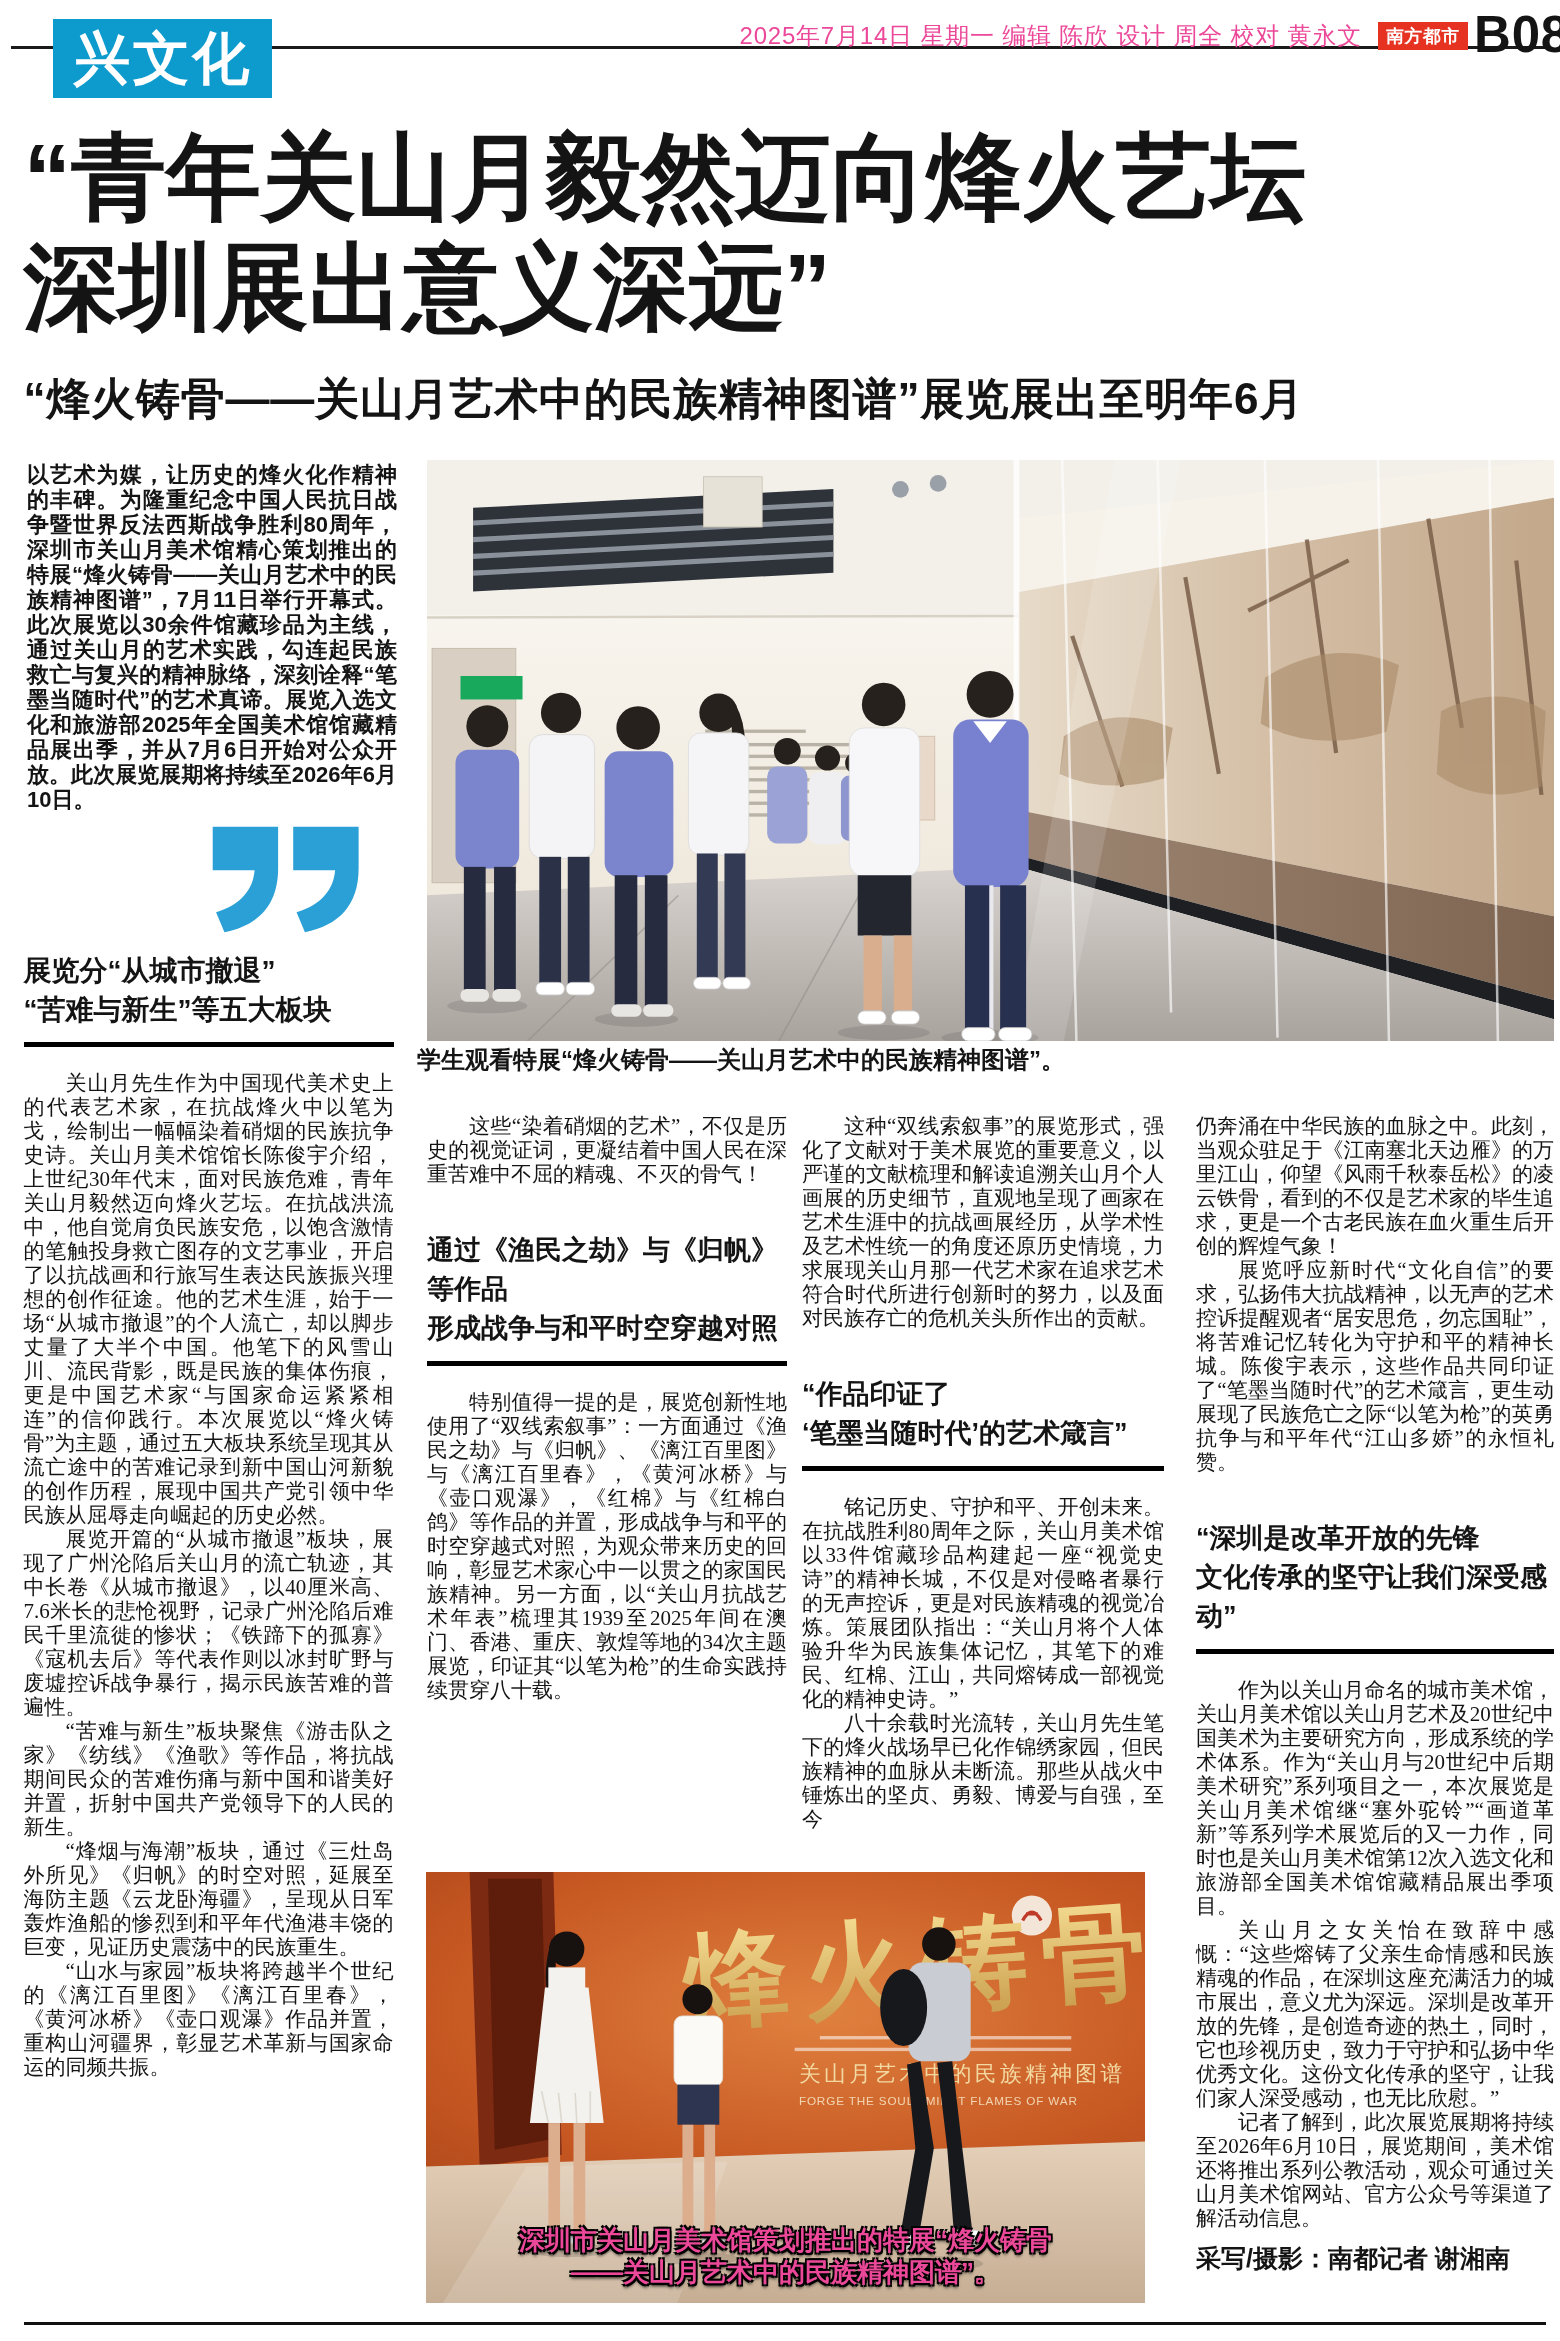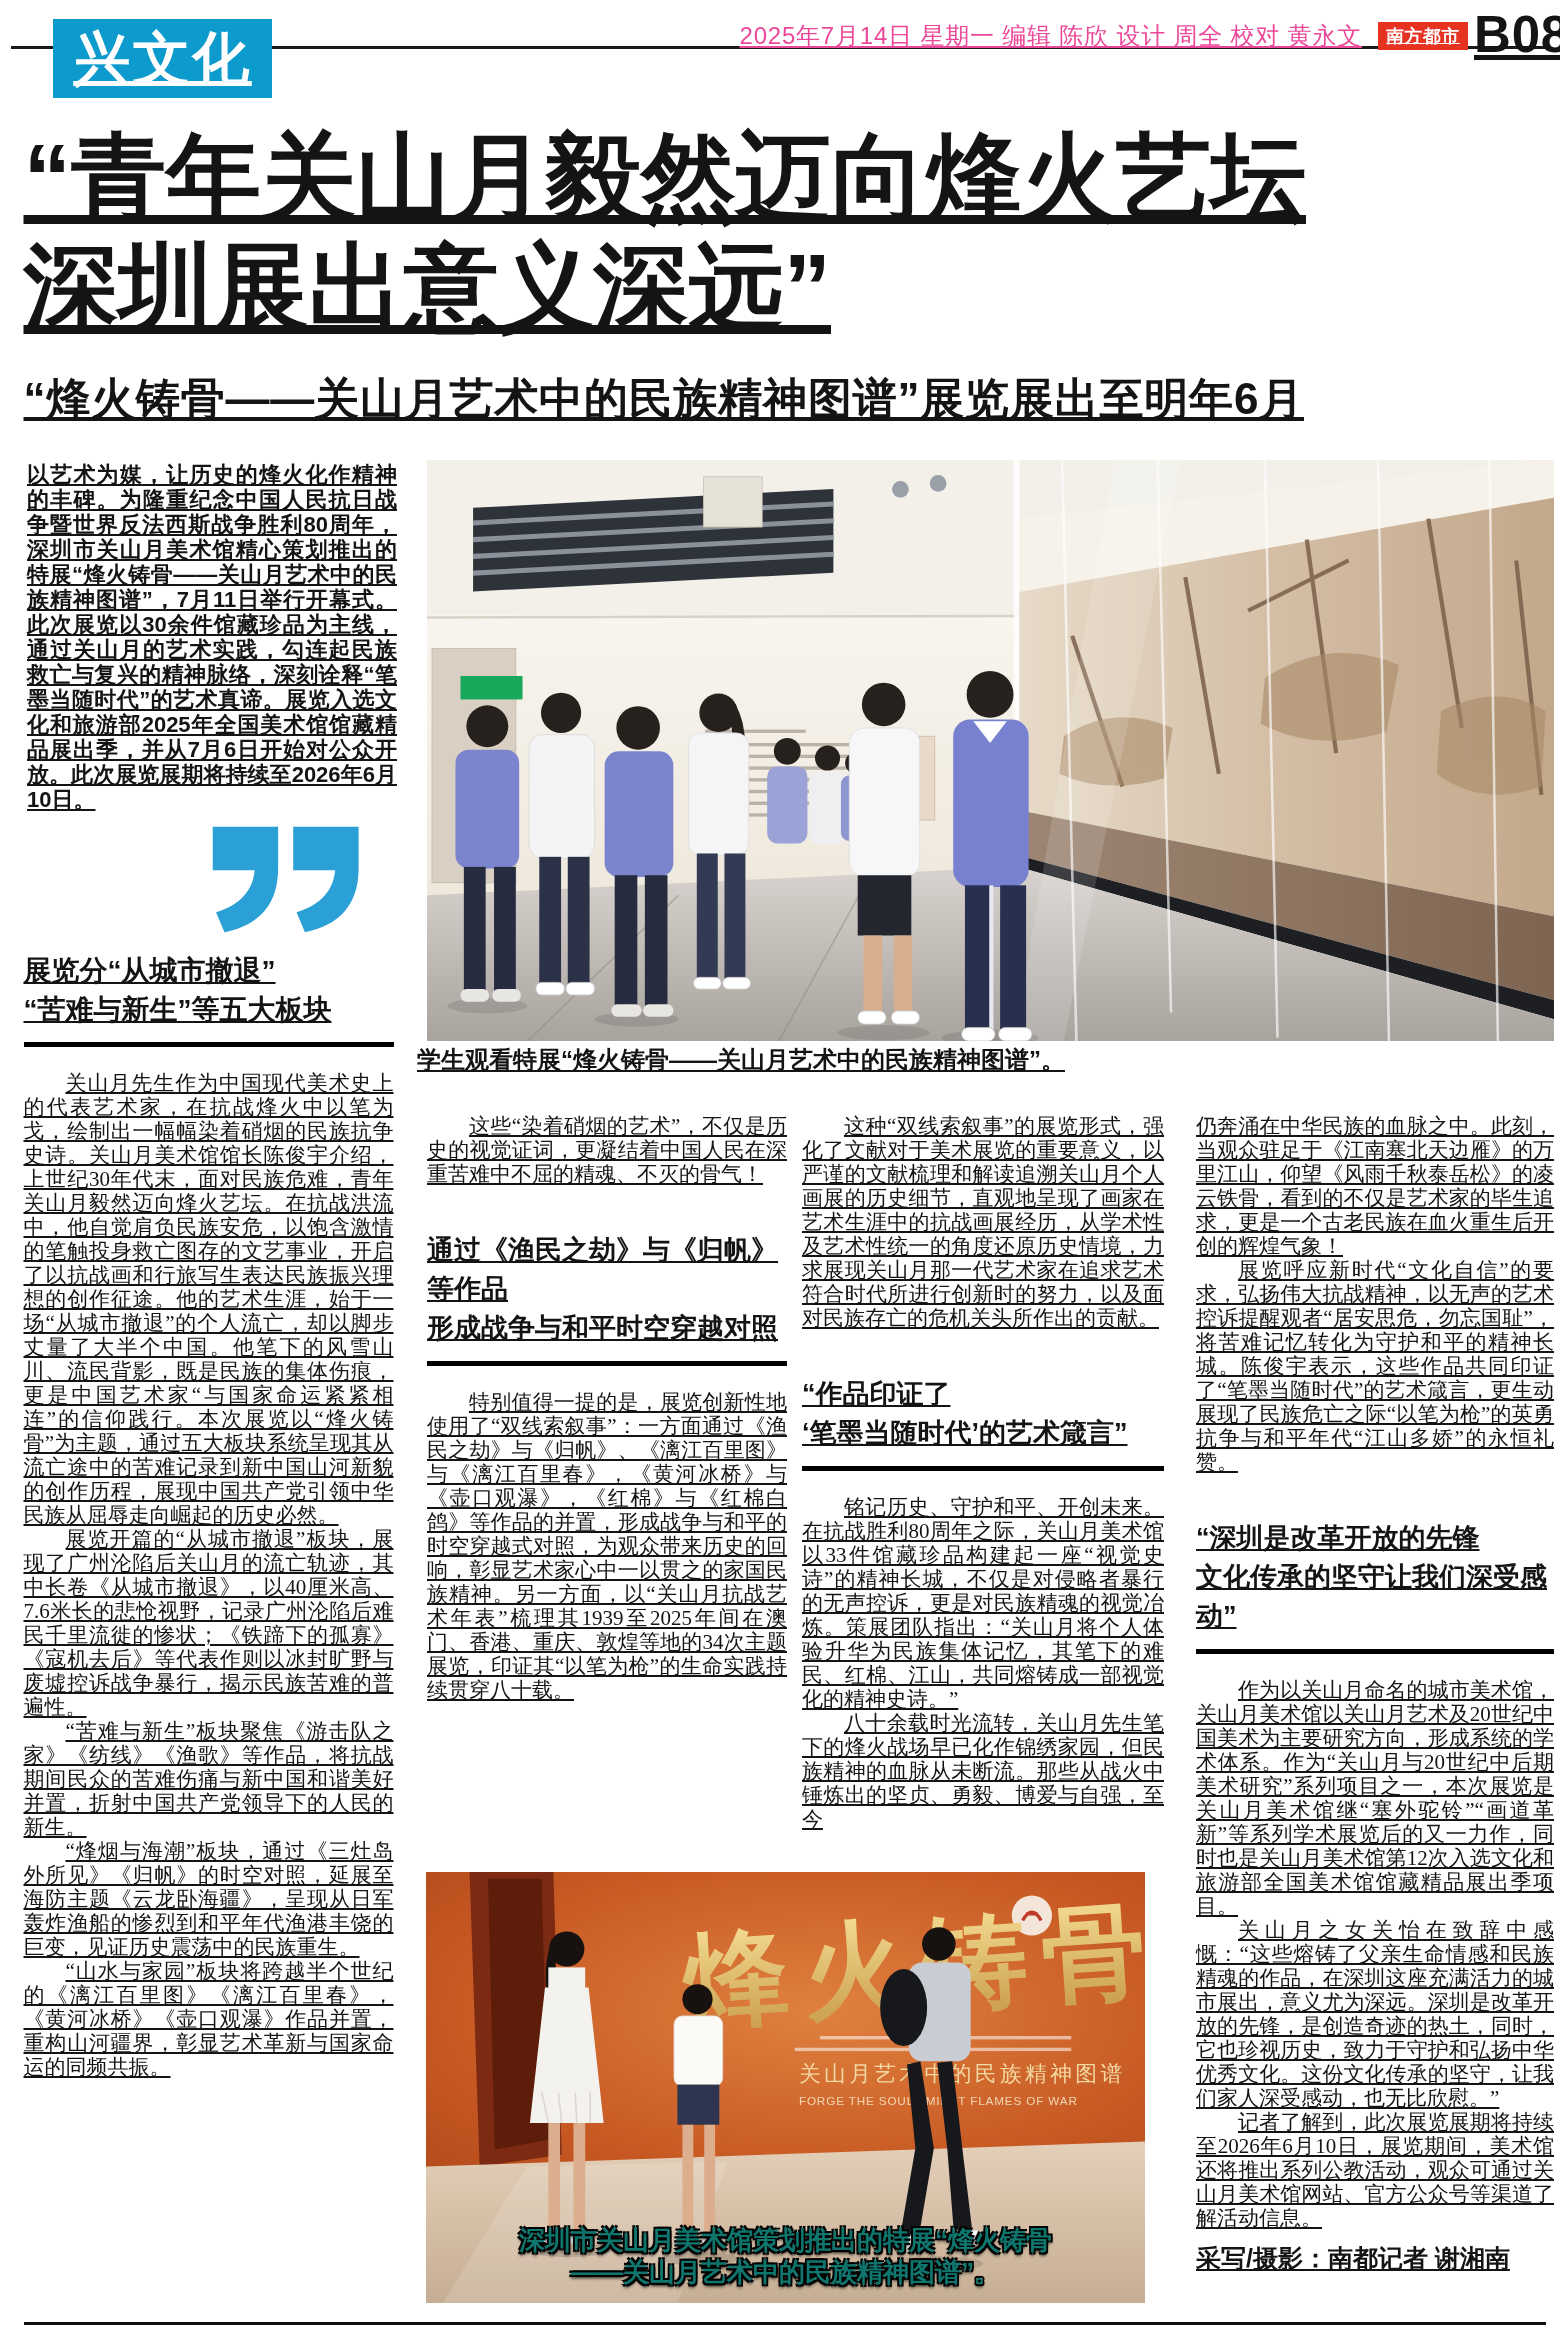--- a/index.html
+++ b/index.html
@@ -1,18 +1,18 @@
 <!DOCTYPE html>
 <html style="font-size:13.4px"><head>
 <meta charset="utf-8">
 <style>
   html,body{margin:0;padding:0;background:#e8e8e8;}
   .page{position:relative;width:1560px;height:2342px;background:#ffffff;overflow:hidden;
         font-family:"Liberation Serif",serif;color:#141414;margin:0 auto;}
-  .abs{position:absolute;text-decoration:underline;}
+  .abs{position:absolute;}
   .sans{font-family:"Liberation Sans",sans-serif;}
 
   
   .rule-top{left:11px;top:46px;width:1536px;height:2.5px;background:#1a1a1a;}
   .section-box{left:53px;top:19px;width:219px;height:79px;background:#0d9bce;color:#fff;
                font-size:57px;font-weight:bold;text-align:center;line-height:79px;letter-spacing:2.5px;}
   .dateline{right:198px;top:20px;font-size:24px;color:#ec4899;letter-spacing:0.8px;}
   .logo{left:1378px;top:22px;width:90px;height:28px;background:#e63321;color:#ffffff;
         font-size:17.6px;font-weight:bold;text-align:center;line-height:28px;letter-spacing:0.8px;}
   .pageno{left:1474px;top:5px;font-size:51px;font-weight:bold;letter-spacing:0.8px;}
@@ -44,21 +44,21 @@
 
   .caption1{left:417px;top:1044px;width:1139px;font-size:24px;font-weight:bold;}
 
   .byline{font-family:"Liberation Sans",sans-serif;font-weight:bold;font-size:25px;
           margin-top:11.7px;text-align:left;}
 
   
   .photo1{left:427px;top:460px;width:1127px;height:581px;overflow:hidden;}
   .photo2{left:426px;top:1872px;width:719px;height:431px;overflow:hidden;}
   .photo2-caption{position:absolute;left:0;right:0;bottom:15px;text-align:center;
-     color:#0f766e;font-weight:bold;font-size:26px;line-height:32px;
+     color:#ec4899;font-weight:bold;font-size:26px;line-height:32px;
      font-family:"Liberation Sans",sans-serif;
      text-shadow:-1.7px -1.7px 0 #000,1.7px -1.7px 0 #000,-1.7px 1.7px 0 #000,1.7px 1.7px 0 #000,0 2.5px 3.4px #000;}
   .rule-bottom{left:23.5px;top:2322px;width:1522px;height:2.5px;background:#111;}
   svg{display:block;}
 </style>
 </head>
 <body>
 
 <div class="page">
 

